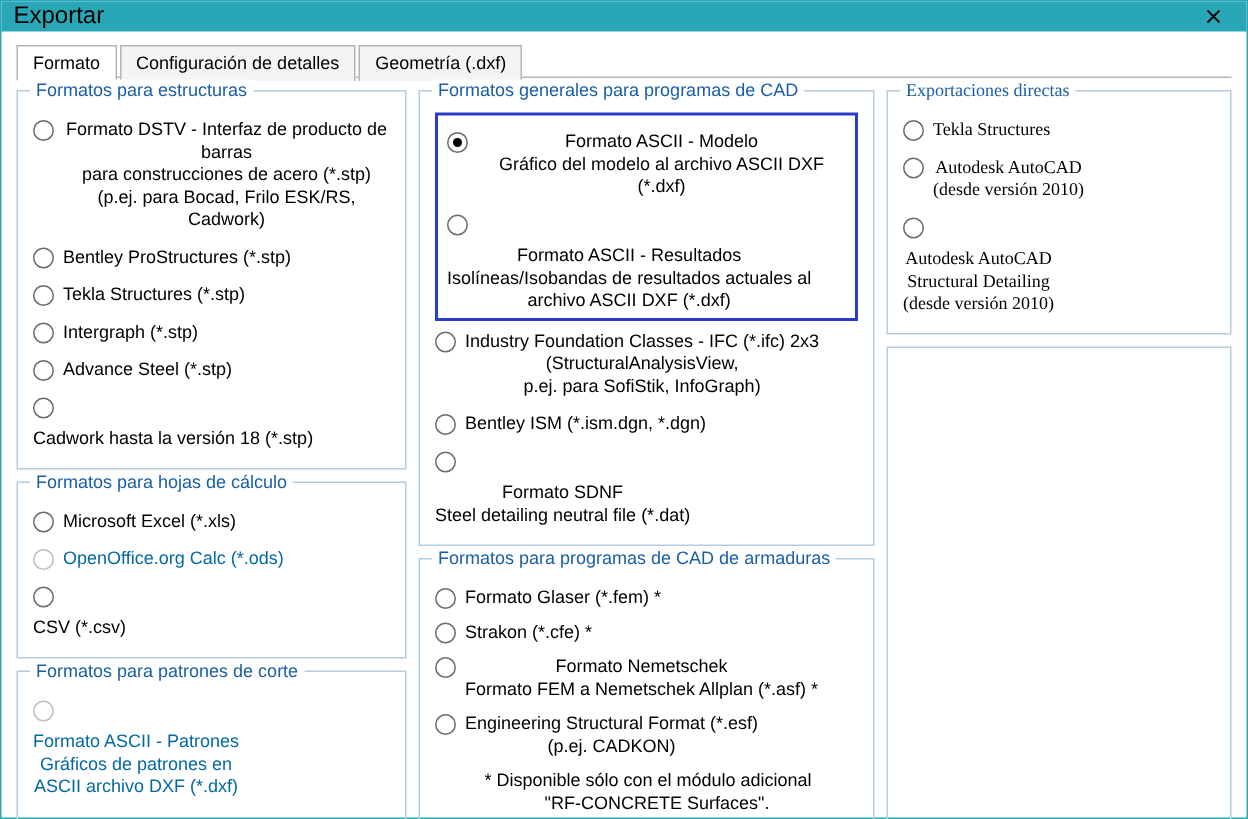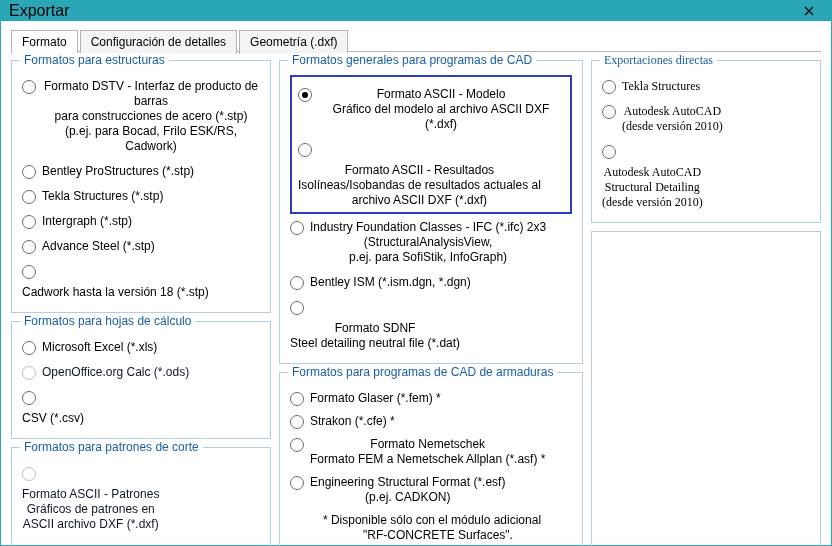--- a/index.html
+++ b/index.html
@@ -25,21 +25,21 @@
 .group.fill { flex: 1; }
 .group-title { position: absolute; top: -8px; left: 8px; background: #fff; padding: 0 4px; color: #1a5fa5; font-size: 12px; }
 
 .radio-row { display: flex; align-items: flex-start; gap: 6px; margin: 4px 0 10px 0; }
 .radio-row:last-child { margin-bottom: 2px; flex-direction: column; }
 .radio-row.compact { margin-bottom: 8px; }
 .radio { flex: none; width: 12px; height: 12px; border: 1px solid #6b6b6b; border-radius: 50%; margin-top: 1px; display:flex; align-items:center; justify-content:center; background:#fff; }
 .radio.selected::after { content:""; width:6px; height:6px; background:#000; border-radius:50%; }
 .radio.disabled { border-color: #bfbfbf; }
 .rlabel { line-height: 15px; }
-.rlabel.disabled { color: #0f172a; }
+.rlabel.disabled { color: #0369a1; }
 .sub { display:block; }
 
 .highlight-box { border: 2px solid #2b3cc7; padding: 6px 6px 2px 6px; margin-bottom: 6px; }
 
 .note { margin-top: 1px; line-height: 15px; padding-left: 2px; }
 
 .footer { height: 40px; display: flex; align-items: center; padding: 0 10px 4px 10px; border-top: 1px solid #e0e0e0; }
 .help-btn { width: 24px; height: 24px; border: 1px solid #adadad; background: #f0f0f0; display:flex; align-items:center; justify-content:center; cursor:pointer; border-radius:2px; }
 .spacer { flex: 1; }
 .btn { min-width: 78px; padding: 3px 14px; border: 1px solid #adadad; background: #1d4ed8; margin-left: 8px; cursor: pointer; text-align:center; }

